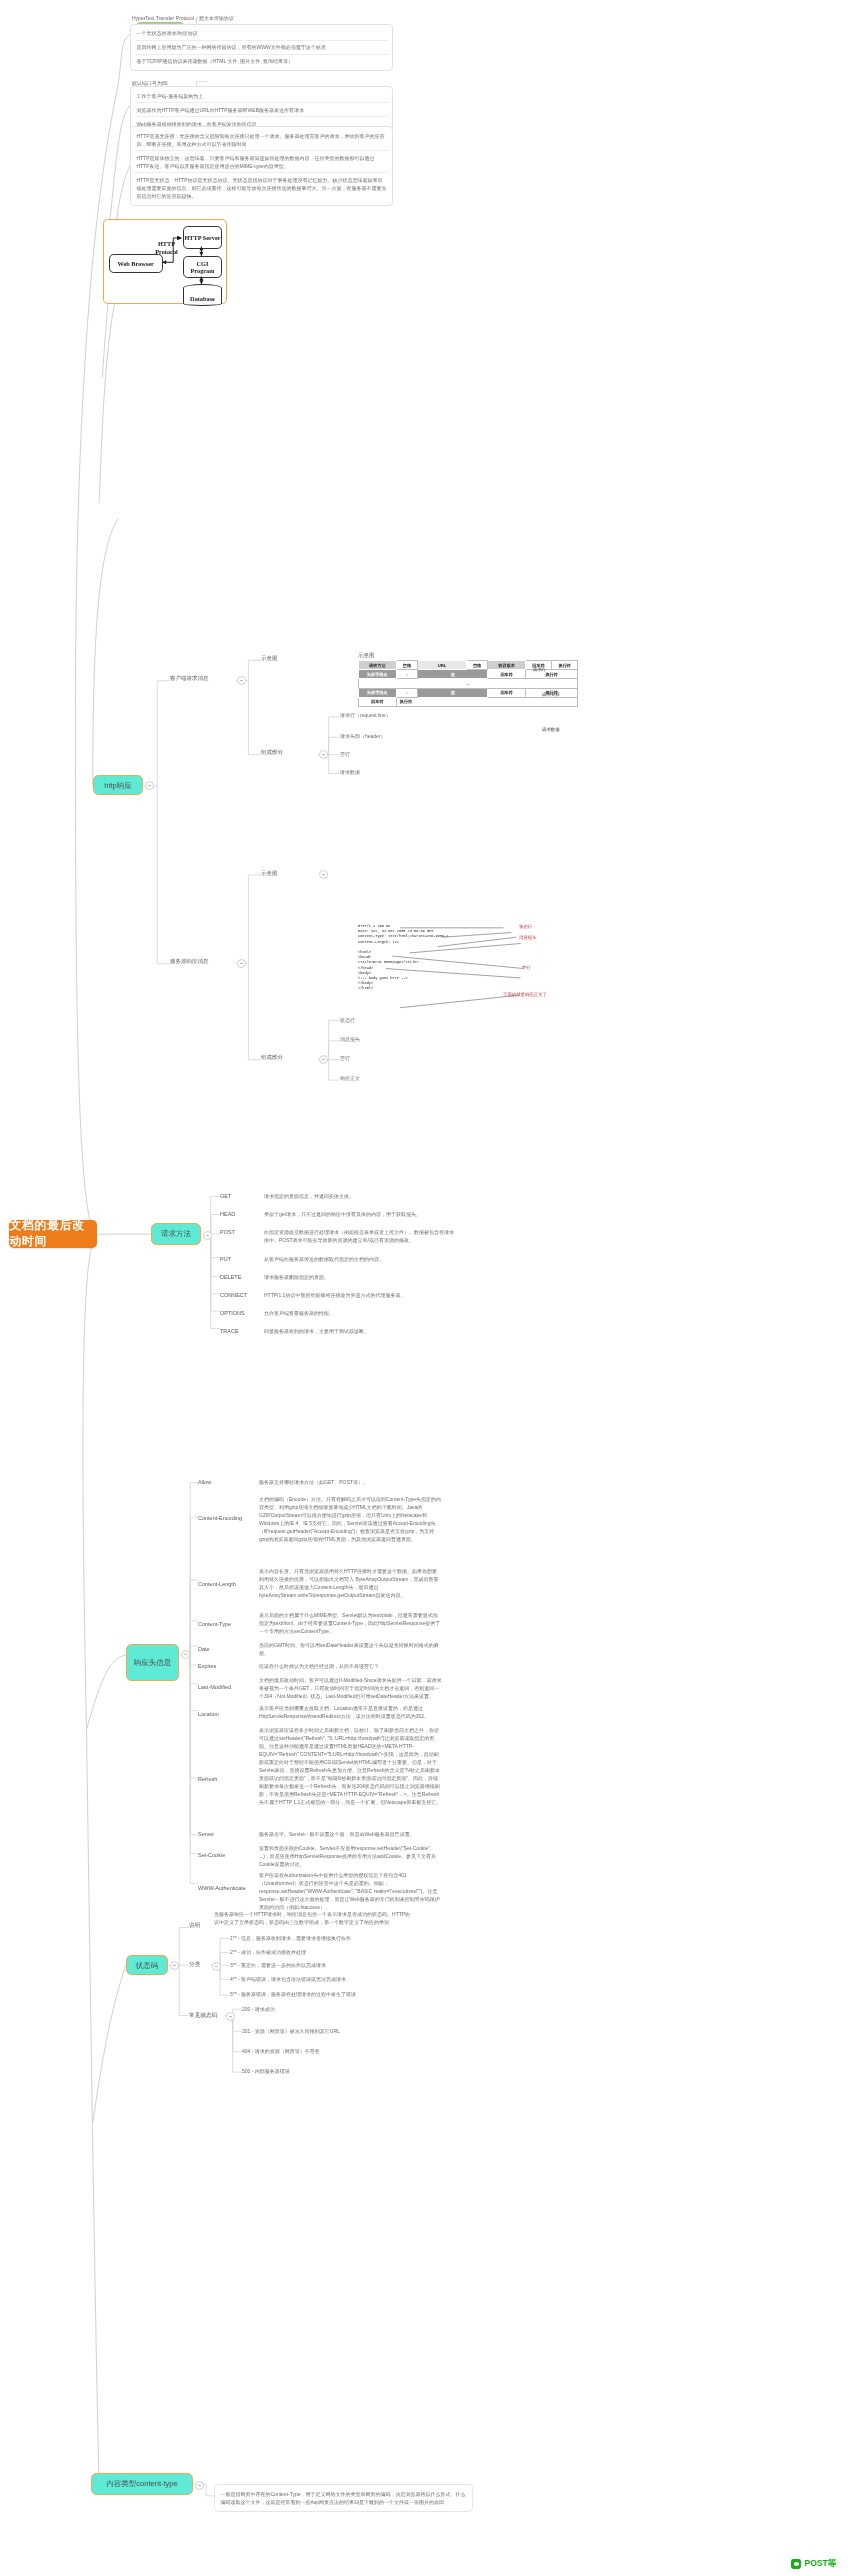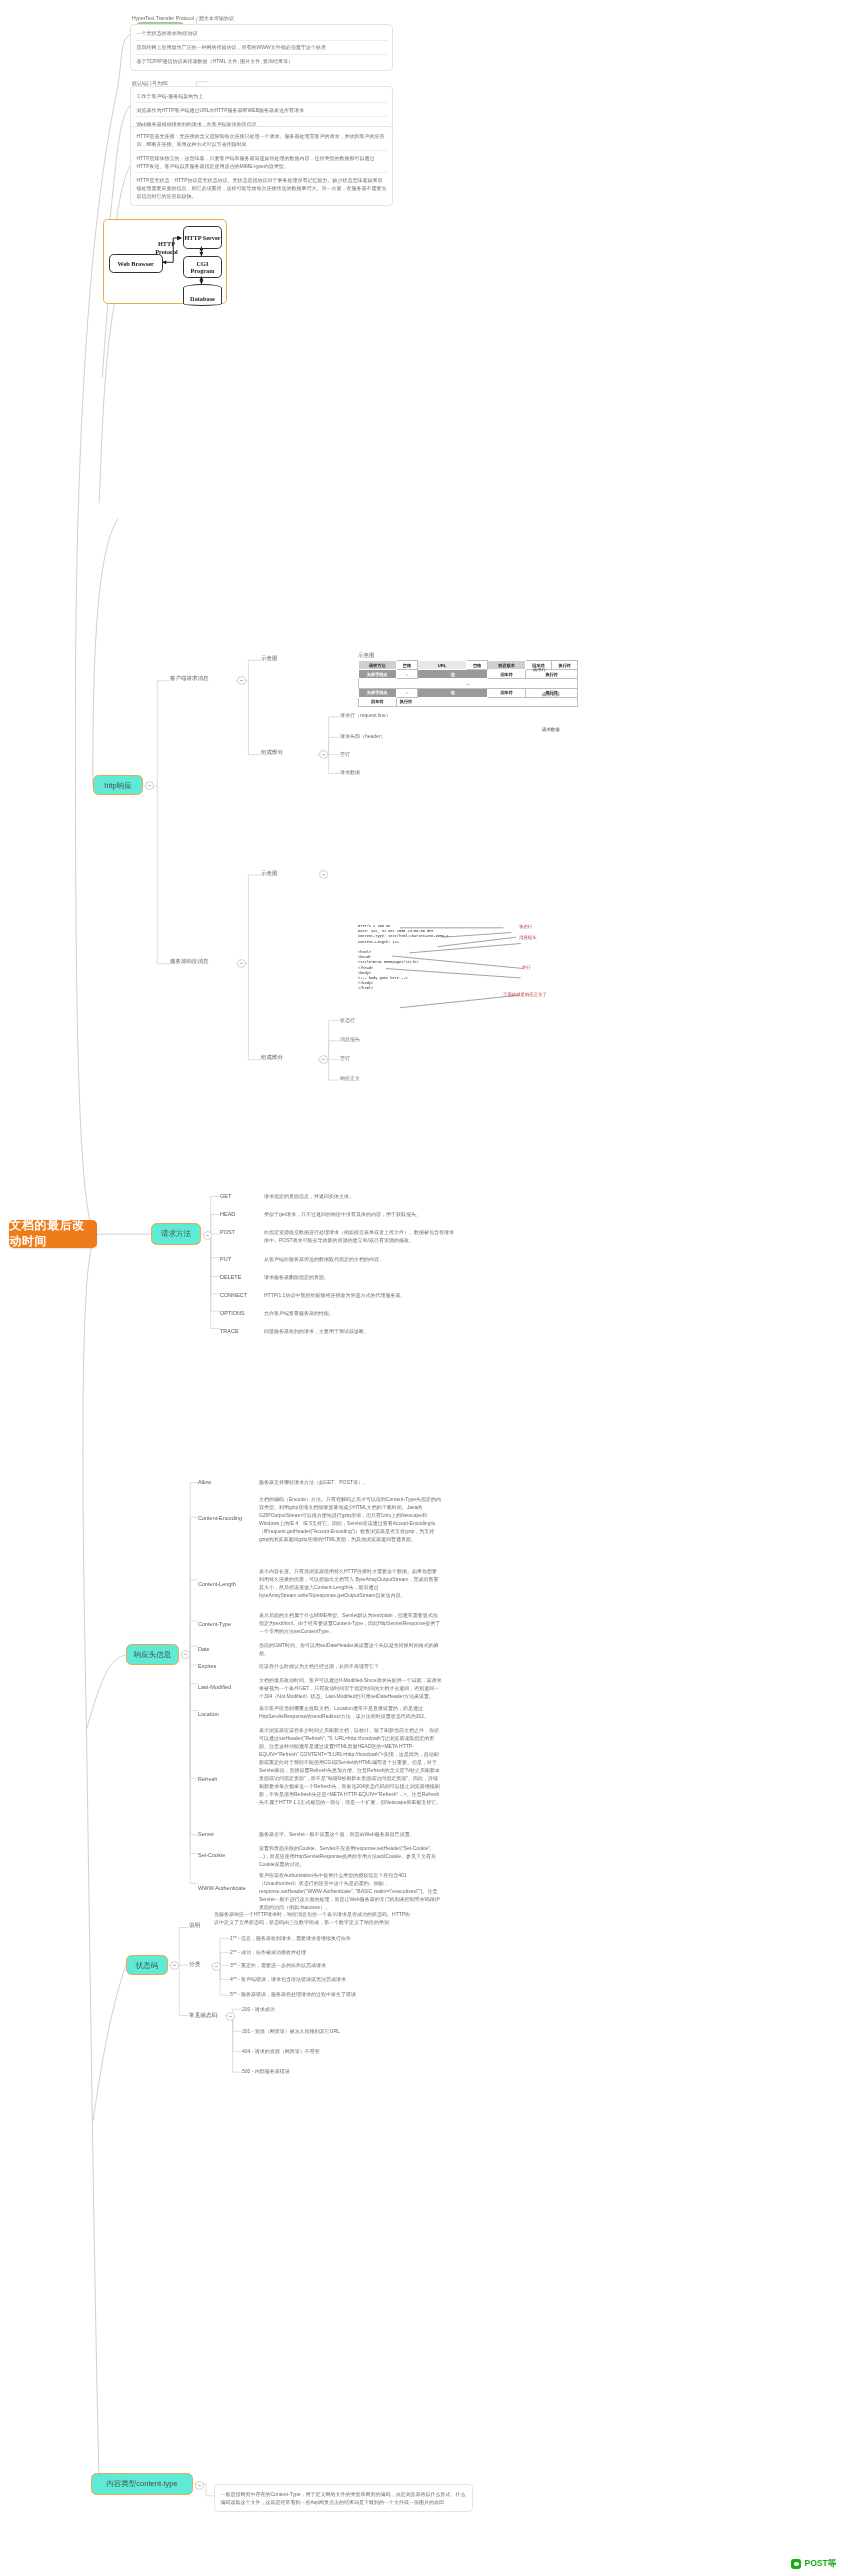--- a/index.html
+++ b/index.html
@@ -460,21 +460,21 @@
   </div>
   <div class="kv" style="left:220px;top:1309px;width:236px;">
     <span class="k">OPTIONS</span>
     <span class="v" style="margin-left:44px;">允许客户端查看服务器的性能。</span>
   </div>
   <div class="kv" style="left:220px;top:1327px;width:236px;">
     <span class="k">TRACE</span>
     <span class="v" style="margin-left:44px;">回显服务器收到的请求，主要用于测试或诊断。</span>
   </div>
 
-  <div class="node branch" style="left:126px;top:1644px;width:53px;height:21px;text-align:right;">
+  <div class="node branch" style="left:126px;top:1644px;width:53px;height:37px;text-align:right;">
     <span>响应头信息</span>
   </div>
   <span class="collapse" style="left:181px;top:1650px;"></span>
 
   <div class="kv" style="left:198px;top:1478px;width:244px;">
     <span class="k">Allow</span>
     <span class="v" style="margin-left:61px;">服务器支持哪些请求方法（如GET、POST等）。</span>
   </div>
   <div class="kv" style="left:198px;top:1495px;width:244px;">
     <span class="k" style="top:19px;">Content-Encoding</span>

